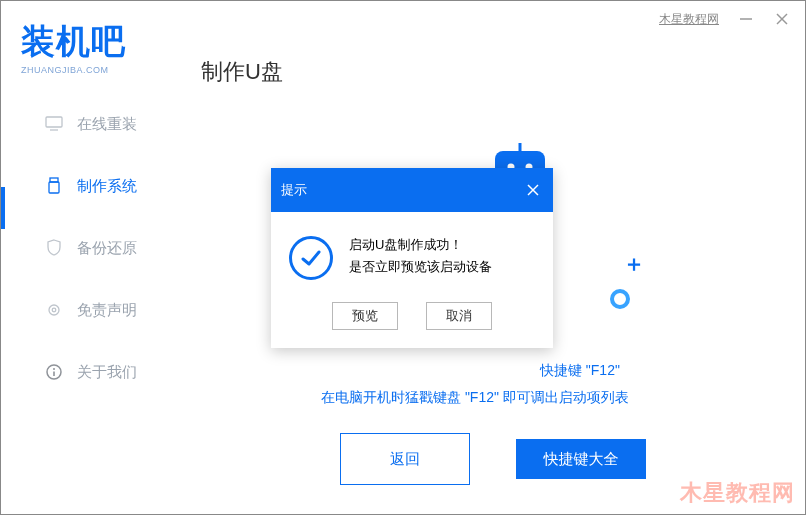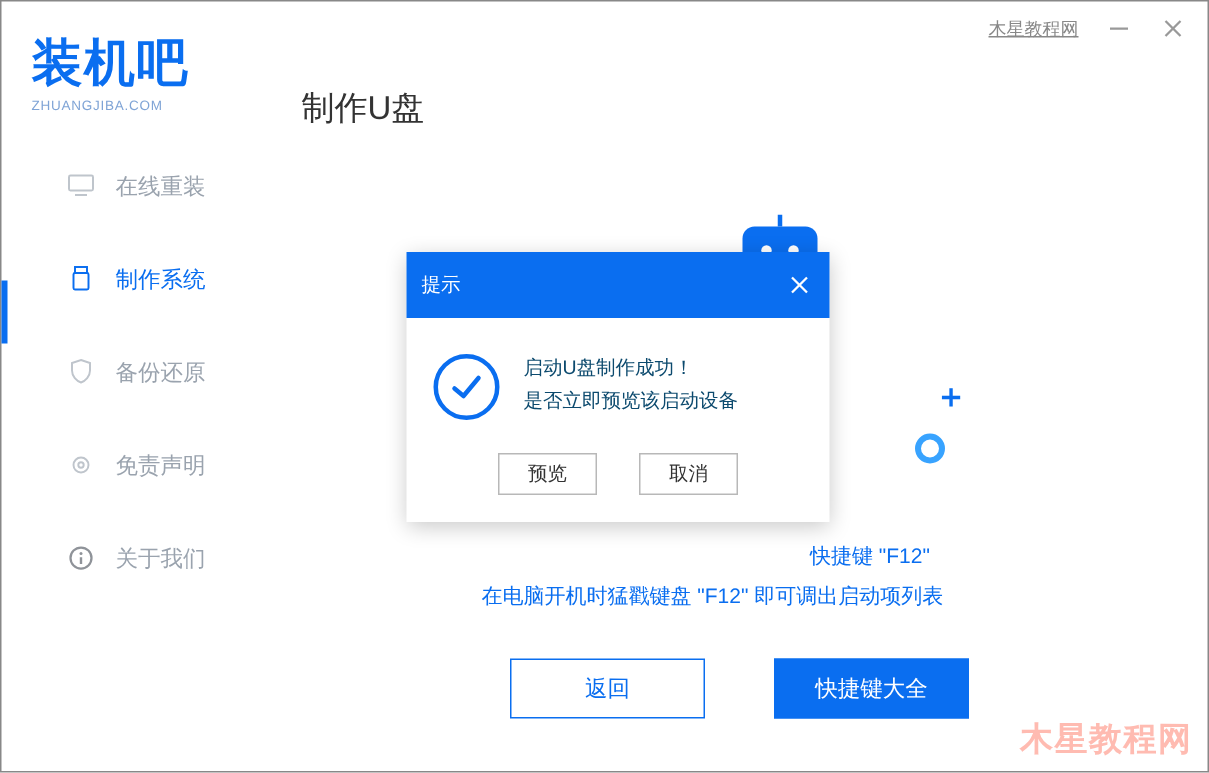--- a/index.html
+++ b/index.html
@@ -92,21 +92,21 @@
       height: 70px;
       display: flex;
       justify-content: center;
       gap: 46px;
       align-items: center;
     }
     .btn-outline {
       border: 1px solid #0a6ef0;
       color: #0a6ef0;
       background: #fff;
-      width: 130px; height: 40px;
+      width: 130px; height: 52px;
       font-size: 15px;
       cursor: pointer;
     }
     .btn-solid {
       border: 1px solid #0a6ef0;
       color: #fff;
       background: #0a6ef0;
       width: 130px; height: 40px;
       font-size: 15px;
       cursor: pointer;
@@ -133,21 +133,21 @@
       padding: 22px 18px 18px 18px;
       display: flex;
       gap: 16px;
     }
     .check-circle {
       width: 44px; height: 44px; border-radius: 50%; border: 3px solid #0a6ef0;
       display: flex; align-items: center; justify-content: center;
       flex: 0 0 44px;
       margin-top: 2px;
     }
-    .modal-text { font-size: 13px; color: #0c4a6e; line-height: 1.7; }
+    .modal-text { font-size: 13px; color: #000000; line-height: 1.7; }
     .modal-actions {
       display: flex; justify-content: center; gap: 28px;
       padding: 4px 0 18px 0;
     }
     .m-btn {
       width: 66px; height: 28px; border: 1px solid #b8b8b8; background: #fff;
       font-size: 13px; cursor: pointer; color:#333;
     }
     
     .watermark {

